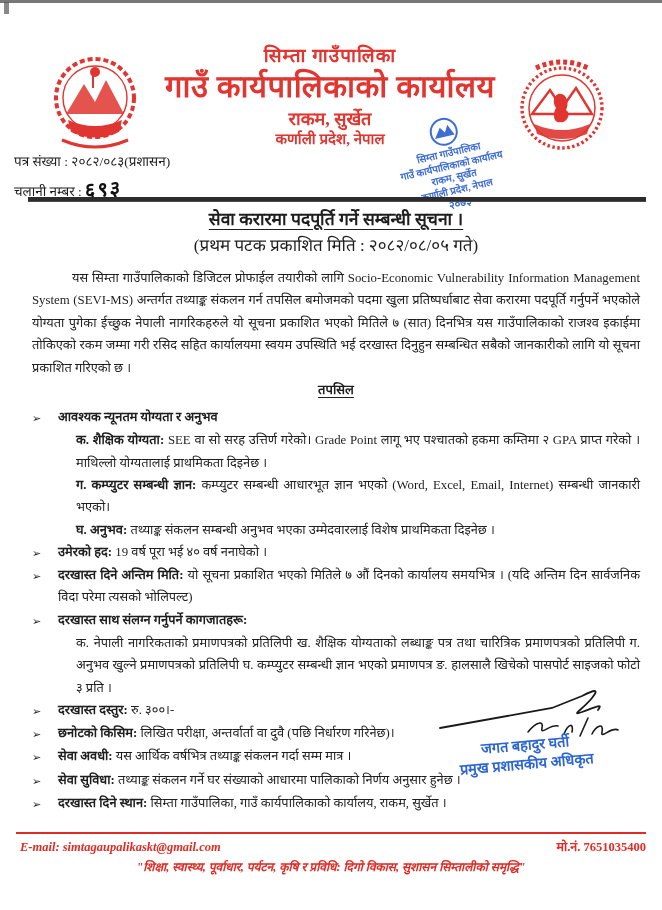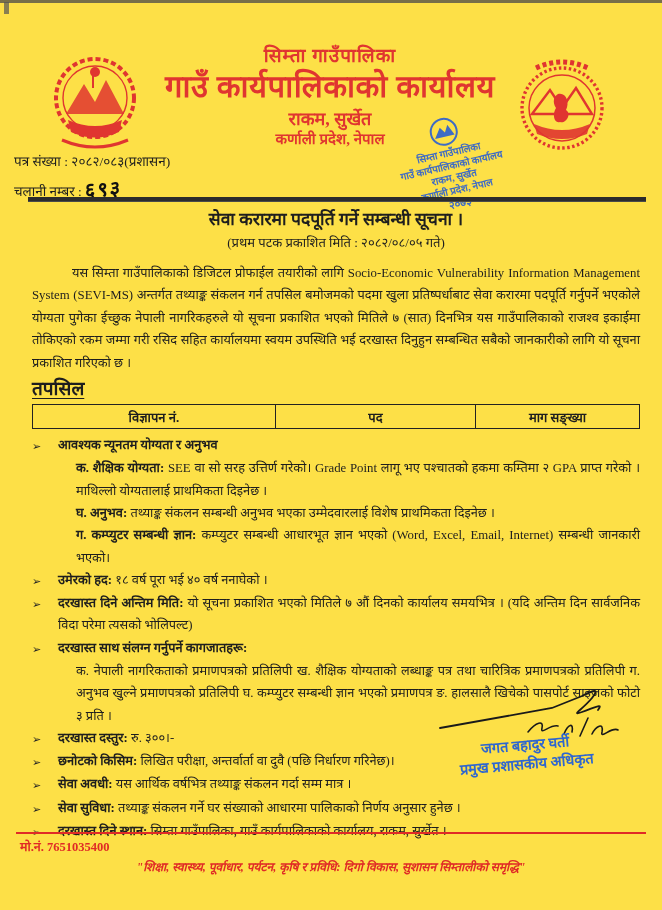--- a/index.html
+++ b/index.html
@@ -1,19 +1,19 @@
 <!DOCTYPE html>
 <html><head>
 <meta charset="utf-8">
 <style>
   * { margin:0; padding:0; box-sizing:border-box; }
   html,body { background:#e9e9e9; }
   .page {
     position:relative; width:662px; height:910px; margin:0 auto;
-    background:#fde047; overflow:hidden;
+    background:#ffffff; overflow:hidden;
     font-family:"Liberation Serif", serif; color:#1e1e1e;
   }
   .scan-topline { position:absolute; top:0; left:0; right:0; height:3px; background:#4a4a4a; opacity:.75; }
   .scan-corner { position:absolute; top:2px; left:4px; width:5px; height:12px; background:#555; opacity:.7; }
 
   
   .hdr-center { position:absolute; left:150px; width:360px; text-align:center; color:#e03530; }
   .h-muni  { top:42px;  font-size:19px; font-weight:bold; letter-spacing:1px; }
   .h-office{ top:64px;  font-size:31px; font-weight:bold; letter-spacing:.5px; }
   .h-town  { top:106px; font-size:18px; font-weight:bold; }
@@ -40,27 +40,27 @@
   }
 
   .double-rule {
     position:absolute; top:197px; left:28px; right:16px; height:3px;
     border-top:4px solid #2c2c2c; border-bottom:1.5px solid #4a4a4a;
   }
 
   
   .main { position:absolute; top:206px; left:0; right:0; padding:0 22px 0 32px; }
   .title { text-align:center; font-size:17.5px; font-weight:bold; }
-  .title span { text-underline-offset:4px;margin-top:24px; }
-  .subtitle { text-align:center; font-size:13px; margin-top:3px; }
+  .title span { text-decoration:underline; text-underline-offset:4px;margin-top:24px; }
+  .subtitle { text-align:center; font-size:17px; margin-top:3px; }
   .body-par {
     margin-top:11px; font-size:12.8px; line-height:22.4px;
     text-align:justify; text-indent:40px;
   }
-  .tbl-caption { font-size:19px; font-weight:bold; margin-top:1px; }
+  .tbl-caption { text-align:center; font-size:13px; font-weight:bold; margin-top:1px; }
   .tbl-caption span { text-decoration:underline; text-underline-offset:3px; }
   table { width:100%; border-collapse:collapse; margin-top:3px; font-size:13px; }
   th,td { border:1.4px solid #222; text-align:center; padding:2.5px 4px; }
   th { font-weight:bold; }
   .c1{width:40%;} .c2{width:33%;} .c3{width:27%;}
 
   .list { margin-top:5px; font-size:12.8px; line-height:22.3px; }
   .li { display:flex; }
   .marker { width:26px; flex:none; font-size:11px; padding-top:1px; color:#222; }
   .li-body { flex:1; text-align:justify; }
@@ -153,54 +153,49 @@
   <div class="double-rule"></div>
 
   <div class="main">
     <div class="title"><span>सेवा करारमा पदपूर्ति गर्ने सम्बन्धी सूचना ।</span></div>
     <div class="subtitle">(प्रथम पटक प्रकाशित मिति : २०८२/०८/०५ गते)</div>
     <p class="body-par">यस सिम्ता गाउँपालिकाको डिजिटल प्रोफाईल तयारीको लागि Socio-Economic Vulnerability Information Management System (SEVI-MS) अन्तर्गत तथ्याङ्क संकलन गर्न तपसिल बमोजमको पदमा खुला प्रतिष्पर्धाबाट सेवा करारमा पदपूर्ति गर्नुपर्ने भएकोले योग्यता पुगेका ईच्छुक नेपाली नागरिकहरुले यो सूचना प्रकाशित भएको मितिले ७ (सात) दिनभित्र यस गाउँपालिकाको राजश्व इकाईमा तोकिएको रकम जम्मा गरी रसिद सहित कार्यालयमा स्वयम उपस्थिति भई दरखास्त दिनुहुन सम्बन्धित सबैको जानकारीको लागि यो सूचना प्रकाशित गरिएको छ ।</p>
 
     <div class="tbl-caption"><span>तपसिल</span></div>
     <table>
       <tbody>
-          <tr>
-        <th class="c1">विज्ञापन नं.</th>
-        <th class="c2">पद</th>
-        <th class="c3">माग सङ्ख्या</th>
-      </tr>
     </tbody>
       </table>
 
     <div class="list">
 
       <div class="li">
         <span class="marker">➢</span>
         <div class="li-body"><span class="b u">आवश्यक न्यूनतम योग्यता र अनुभव</span></div>
       </div>
       <div class="sub">
         <span class="skey">क.</span>
         <span class="slbl">शैक्षिक योग्यता:</span>
         <span>SEE वा सो सरह उत्तिर्ण गरेको।  Grade Point लागू भए पश्चातको हकमा कम्तिमा २ GPA प्राप्त गरेको । माथिल्लो योग्यतालाई प्राथमिकता दिइनेछ ।</span>
       </div>
       <div class="sub">
+        <span class="skey">ग.</span>
+        <span class="slbl">कम्प्युटर सम्बन्धी ज्ञान:</span>
+        <span>कम्प्युटर सम्बन्धी आधारभूत ज्ञान भएको (Word, Excel, Email, Internet) सम्बन्धी जानकारी भएको।</span>
+      </div>
+      <div class="sub">
         <span class="skey">घ.</span>
         <span class="slbl">अनुभव:</span>
         <span>तथ्याङ्क संकलन सम्बन्धी अनुभव भएका उम्मेदवारलाई विशेष प्राथमिकता दिइनेछ ।</span>
       </div>
-      <div class="sub">
-        <span class="skey">ग.</span>
-        <span class="slbl">कम्प्युटर सम्बन्धी ज्ञान:</span>
-        <span>कम्प्युटर सम्बन्धी आधारभूत ज्ञान भएको (Word, Excel, Email, Internet) सम्बन्धी जानकारी भएको।</span>
-      </div>
 
       <div class="li">
         <span class="marker">➢</span>
         <div class="li-body"><span class="b">उमेरको हद:</span>
-        <span>१८ वर्ष पूरा भई ४० वर्ष ननाघेको ।</span></div>
+        <span>19 वर्ष पूरा भई ४० वर्ष ननाघेको ।</span></div>
       </div>
 
       <div class="li">
         <span class="marker">➢</span>
         <div class="li-body"><span class="b">दरखास्त दिने अन्तिम मिति:</span>
         <span>यो सूचना प्रकाशित भएको मितिले ७ औं दिनको कार्यालय समयभित्र  । (यदि अन्तिम दिन सार्वजनिक विदा परेमा त्यसको भोलिपल्ट)</span></div>
       </div>
 
       <div class="li">
         <span class="marker">➢</span>
@@ -249,19 +244,23 @@
     <div class="sig-stamp">
       <div>जगत बहादुर घर्ती</div>
       <div>प्रमुख प्रशासकीय अधिकृत</div>
     </div>
   </div>
 
   <div class="footer">
     <div class="f-rule"></div>
     <div class="f-row">
       <span>
+        <span class="f-ital">E-mail:</span>
+        <span class="f-ital">simtagaupalikaskt@gmail.com</span>
+      </span>
+      <span>
         <span>मो.नं.</span>
         <span>7651035400</span>
       </span>
     </div>
     <div class="f-tagline">"शिक्षा, स्वास्थ्य, पूर्वाधार, पर्यटन, कृषि र प्रविधि: दिगो विकास, सुशासन सिम्तालीको समृद्धि"</div>
   </div>
 </div>
 
 </body></html>

